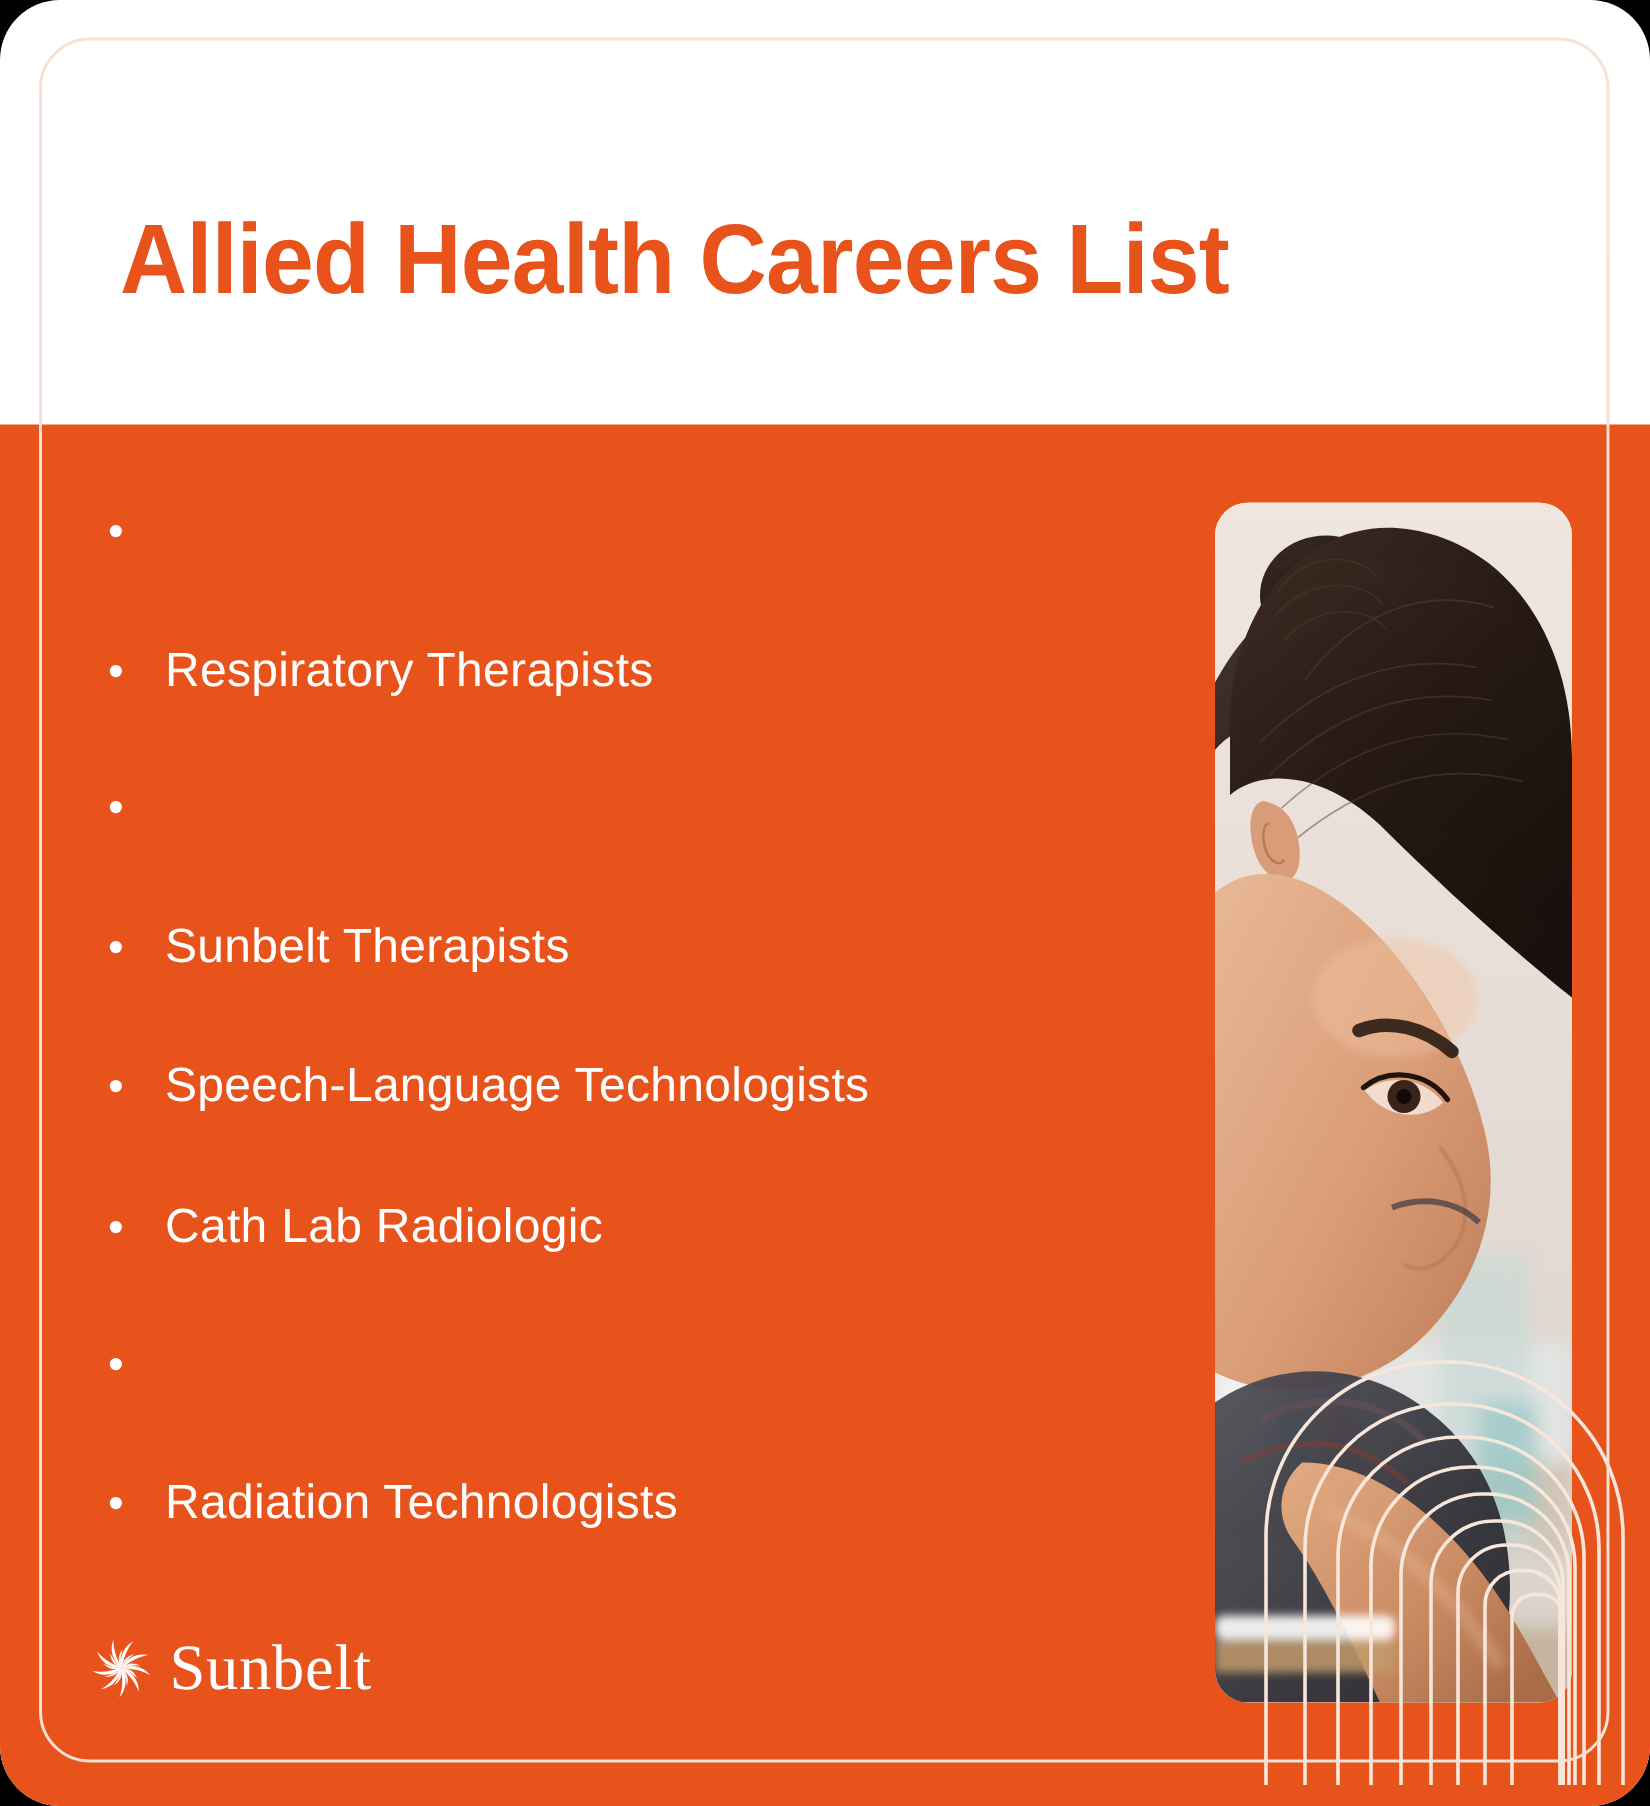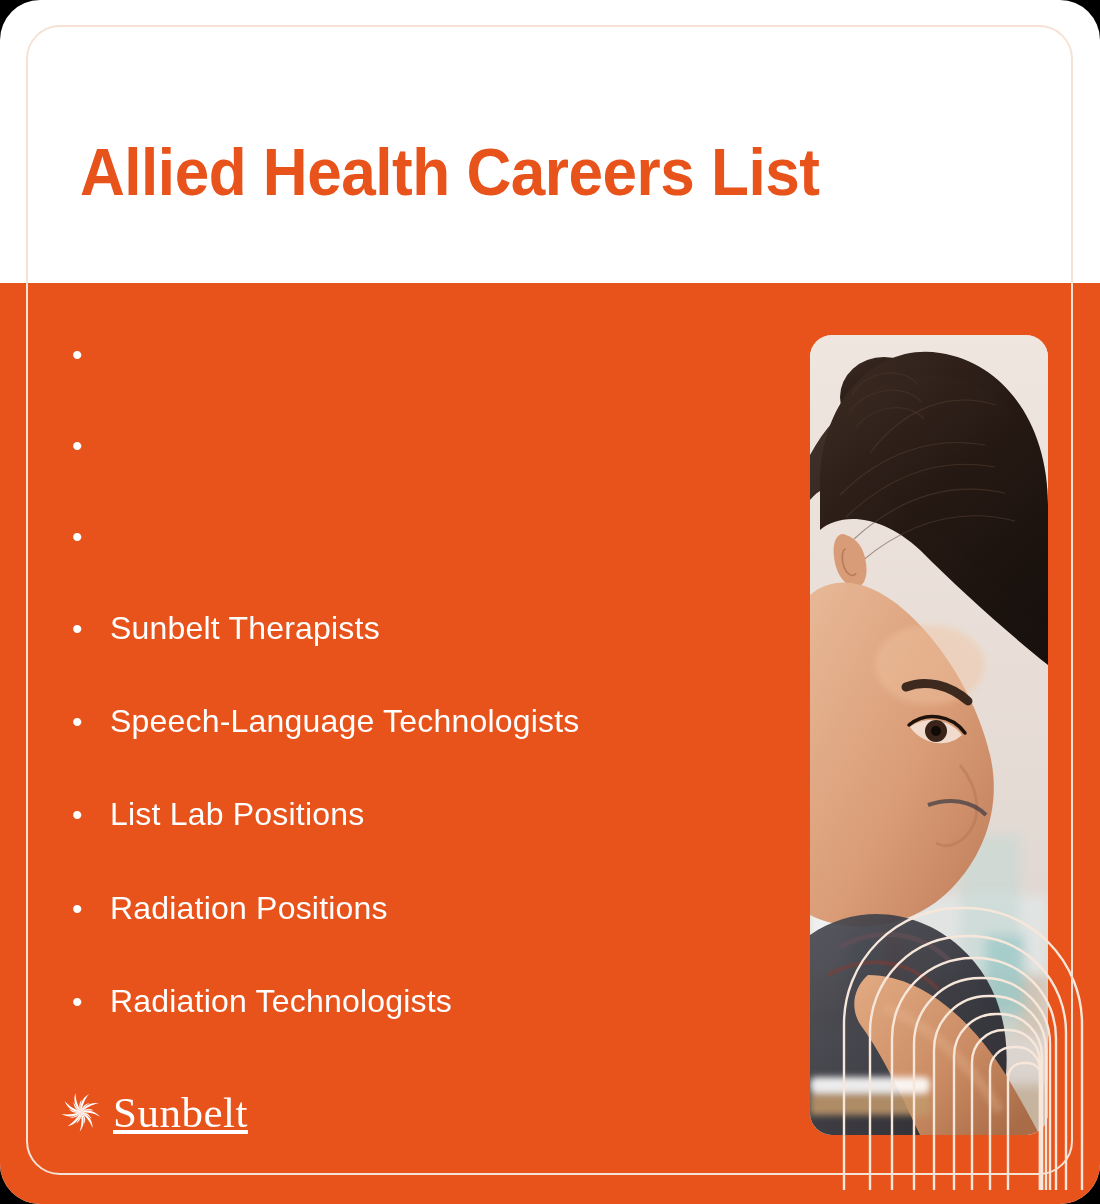--- a/index.html
+++ b/index.html
@@ -138,21 +138,20 @@
   }
   .logo-mark { width: 48px; height: 48px; flex: 0 0 48px; }
   .logo-word {
     margin-left: 8px;
     color: #ffffff;
     font-family: "Liberation Serif", serif;
     font-size: 43px;
     font-weight: 400;
     line-height: 1;
     letter-spacing: 0.5px;
-    text-decoration: underline;
   }
 </style>
 </head>
 <body>
 
 <div id="page">
 
   <div class="orange-band"></div>
 
   <div class="header">
@@ -288,39 +287,39 @@
       </g>
     </svg>
   </div>
 
   <ul class="career-list">
     <li class="career-item">
       <span class="bullet">•</span>
     </li>
     <li class="career-item">
       <span class="bullet">•</span>
+      <span class="career-label">Respiratory Therapists</span>
     </li>
     <li class="career-item">
       <span class="bullet">•</span>
     </li>
     <li class="career-item">
       <span class="bullet">•</span>
       <span class="career-label">Sunbelt Therapists</span>
     </li>
     <li class="career-item">
       <span class="bullet">•</span>
       <span class="career-label">Speech-Language Technologists</span>
     </li>
     <li class="career-item">
       <span class="bullet">•</span>
-      <span class="career-label">List Lab Positions</span>
-    </li>
-    <li class="career-item">
-      <span class="bullet">•</span>
-      <span class="career-label">Radiation Positions</span>
+      <span class="career-label">Cath Lab Radiologic</span>
+    </li>
+    <li class="career-item">
+      <span class="bullet">•</span>
     </li>
     <li class="career-item">
       <span class="bullet">•</span>
       <span class="career-label">Radiation Technologists</span>
     </li>
   </ul>
 
   <div class="logo">
     <span class="logo-mark">
       <svg viewBox="0 0 48 48" aria-hidden="true">

